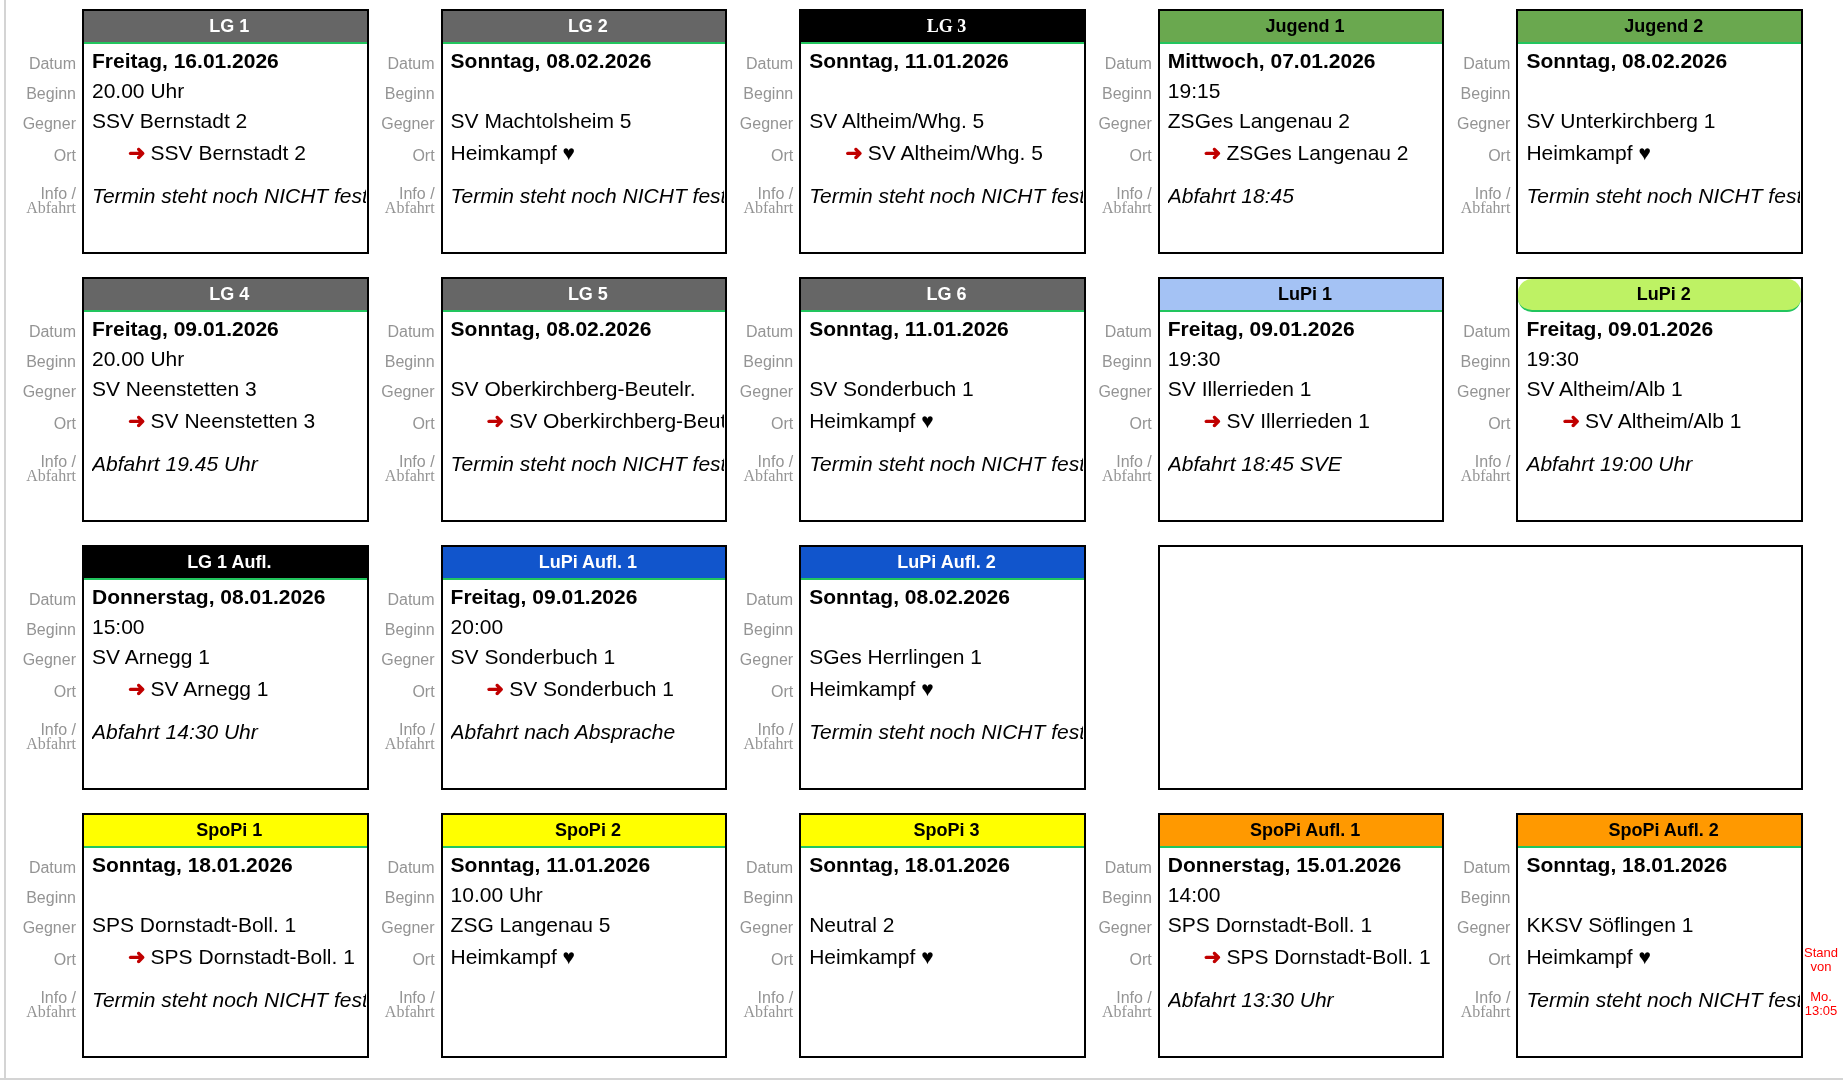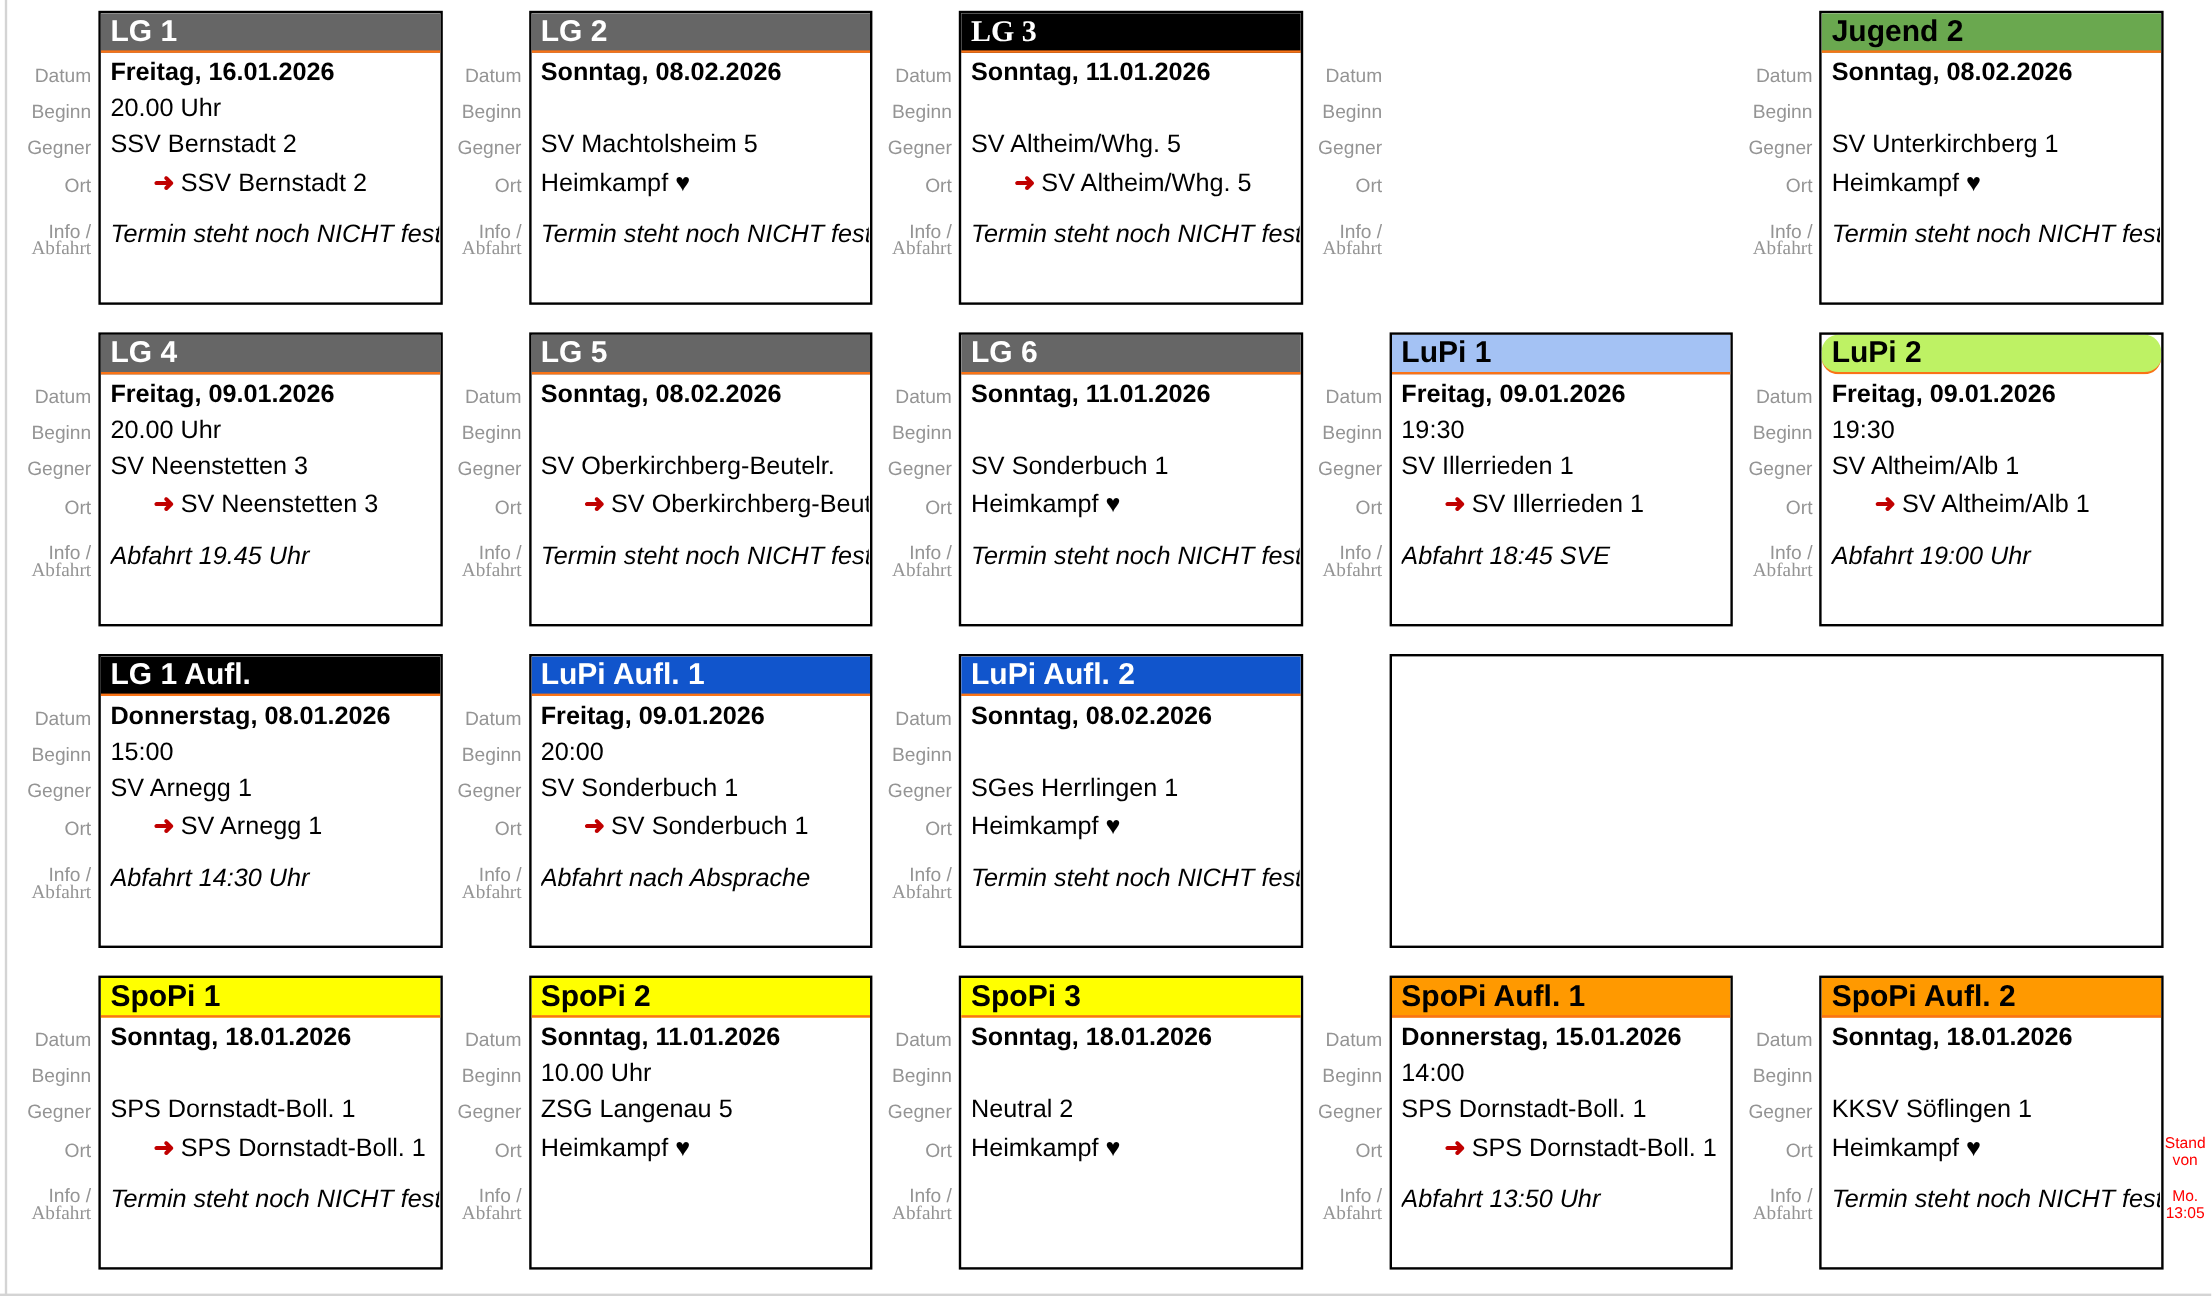--- a/index.html
+++ b/index.html
@@ -59,26 +59,27 @@
     flex: 1;
     position: relative;
     border: 2px solid #000;
     background: #fff;
     box-sizing: border-box;
     overflow: hidden;
   }
   .card-header {
     height: 31px;
     line-height: 31px;
-    border-bottom: 2px solid #f97316;
-    font-size: 25px;
+    border-bottom: 2px solid #22c55e;
+    font-size: 18px;
     font-weight: bold;
     padding-left: 8px;
     white-space: nowrap;
     overflow: hidden;
+    text-align: center;
   }
   .card .row {
     position: absolute;
     left: 8px;
     right: 1px;
     font-size: 21px;
     color: #000;
     white-space: nowrap;
     overflow: hidden;
     line-height: 26px;
@@ -189,20 +190,32 @@
   </div>
       <div class="cell">
     <div class="gutter">
       <span class="lab-datum">Datum</span>
       <span class="lab-beginn">Beginn</span>
       <span class="lab-gegner">Gegner</span>
       <span class="lab-ort">Ort</span>
       <span class="lab-info1">Info /</span>
       <span class="lab-info2">Abfahrt</span>
     </div>
+    <div class="card">
+      <div class="card-header" style="background: rgb(106, 168, 79); color: rgb(0, 0, 0);">
+        <span>Jugend 1</span>
+      </div>
+      <div class="row r-datum">Mittwoch, 07.01.2026</div>
+      <div class="row r-beginn">19:15</div>
+      <div class="row r-gegner">ZSGes Langenau 2</div>
+      <div class="row r-ort ort-away">
+        <span class="arrow">➜</span><span class="ort-text">ZSGes Langenau 2</span>
+      </div>
+      <div class="row r-info">Abfahrt 18:45</div>
+    </div>
   </div>
       <div class="cell">
     <div class="gutter">
       <span class="lab-datum">Datum</span>
       <span class="lab-beginn">Beginn</span>
       <span class="lab-gegner">Gegner</span>
       <span class="lab-ort">Ort</span>
       <span class="lab-info1">Info /</span>
       <span class="lab-info2">Abfahrt</span>
     </div>
@@ -477,21 +490,21 @@
     <div class="card">
       <div class="card-header" style="background: rgb(255, 153, 0); color: rgb(0, 0, 0);">
         <span>SpoPi Aufl. 1</span>
       </div>
       <div class="row r-datum">Donnerstag, 15.01.2026</div>
       <div class="row r-beginn">14:00</div>
       <div class="row r-gegner">SPS Dornstadt-Boll. 1</div>
       <div class="row r-ort ort-away">
         <span class="arrow">➜</span><span class="ort-text">SPS Dornstadt-Boll. 1</span>
       </div>
-      <div class="row r-info">Abfahrt 13:50 Uhr</div>
+      <div class="row r-info">Abfahrt 13:30 Uhr</div>
     </div>
   </div>
       <div class="cell">
     <div class="gutter">
       <span class="lab-datum">Datum</span>
       <span class="lab-beginn">Beginn</span>
       <span class="lab-gegner">Gegner</span>
       <span class="lab-ort">Ort</span>
       <span class="lab-info1">Info /</span>
       <span class="lab-info2">Abfahrt</span>

